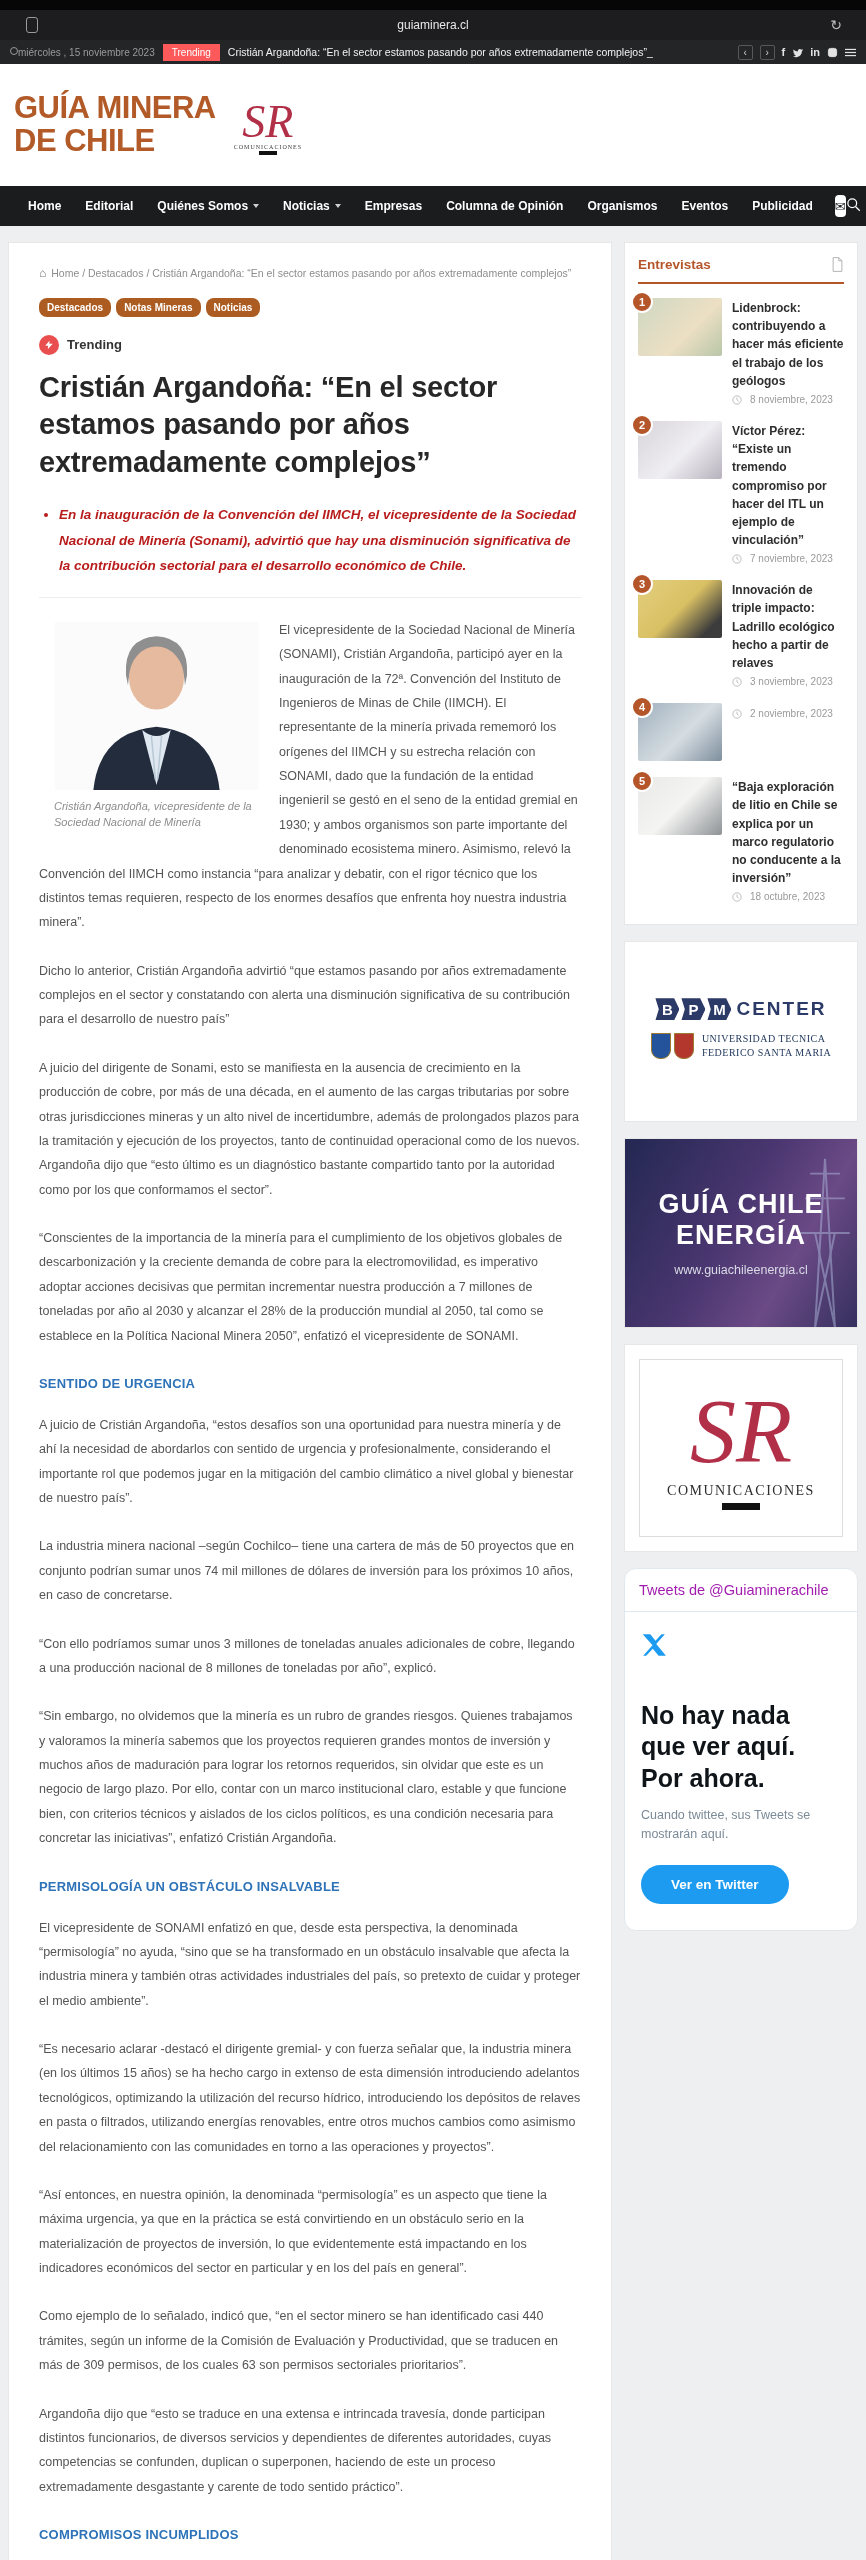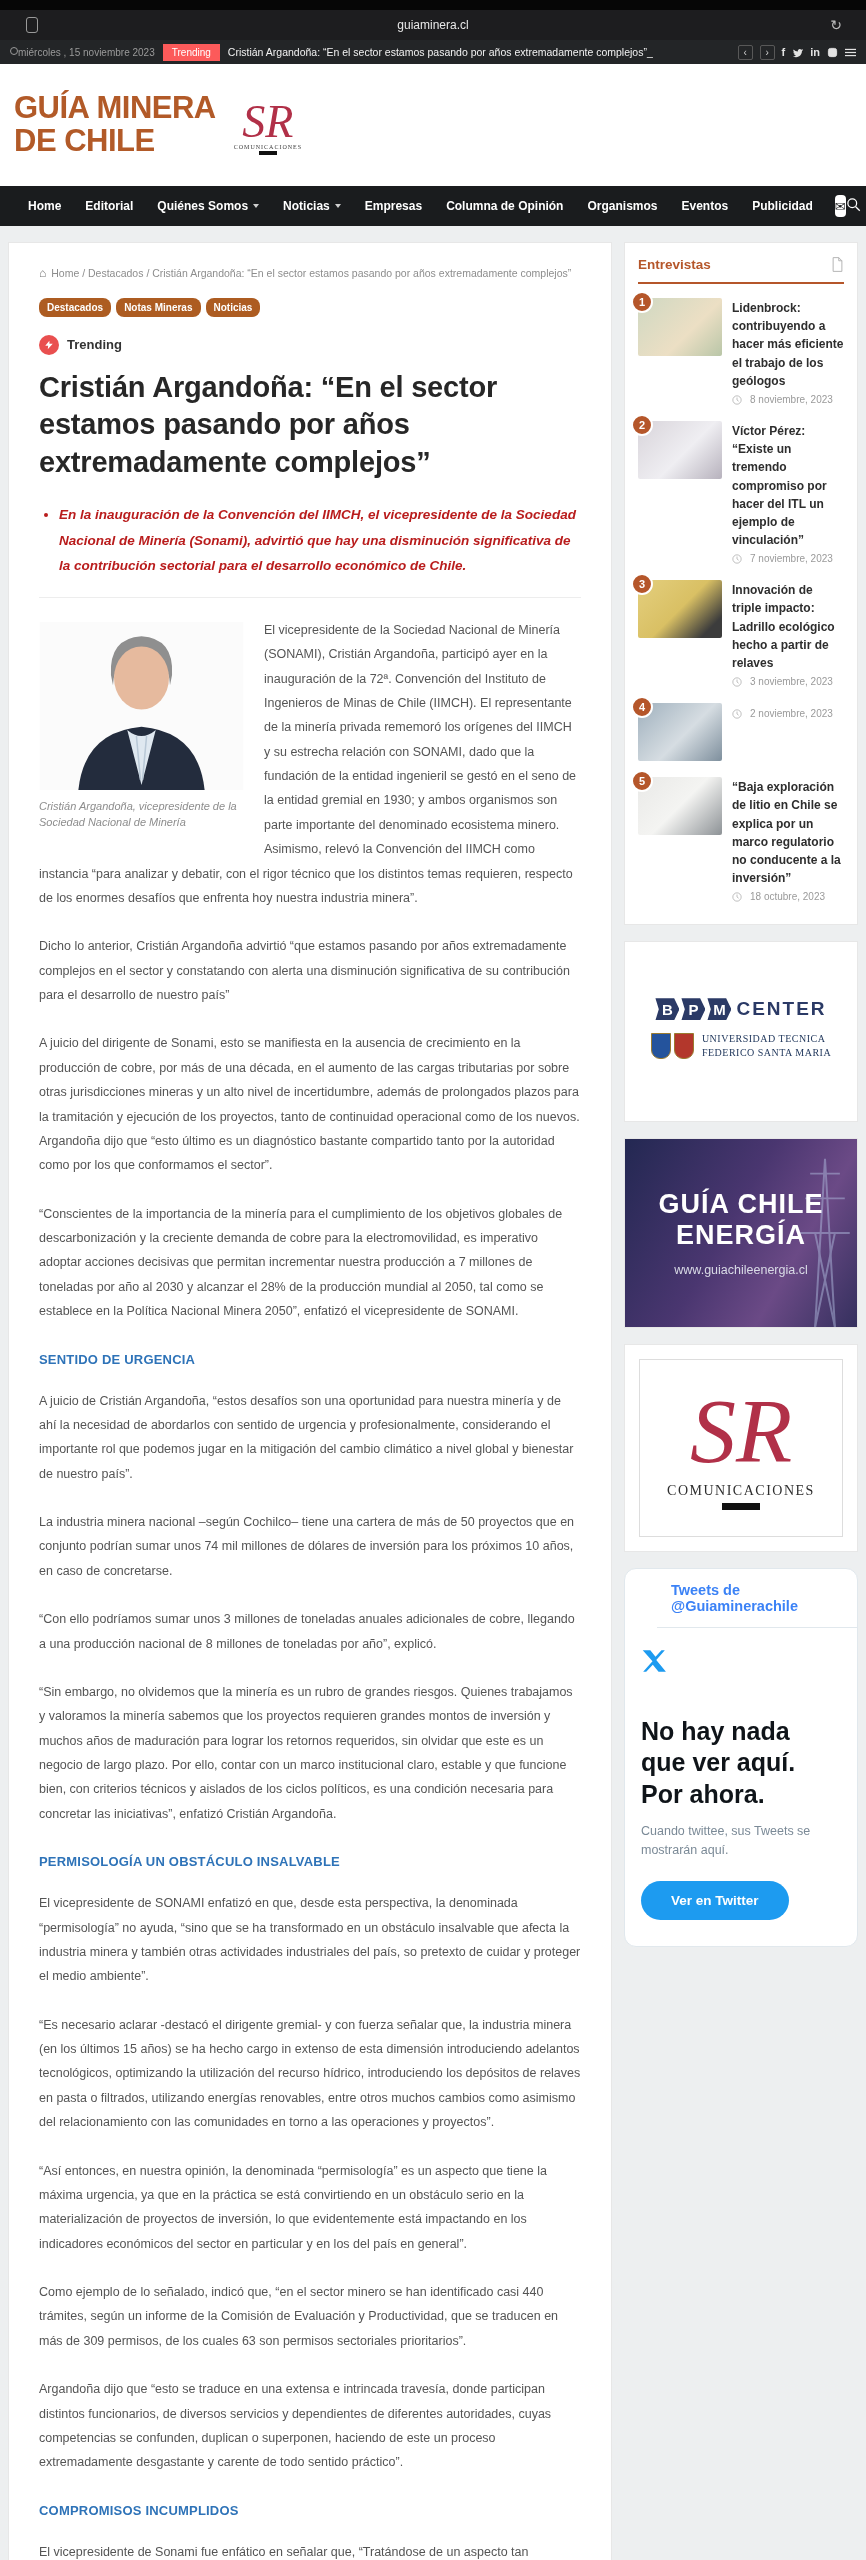--- a/index.html
+++ b/index.html
@@ -52,21 +52,21 @@
   .tag { background:#ad5c21; color:#fff; font-size:10px; font-weight:bold; padding:4px 8px; border-radius:8px; }
   .trending-row { display:flex; align-items:center; gap:8px; margin-top:18px; }
   .trend-circle { width:20px; height:20px; border-radius:50%; background:#e94f4f; display:flex; align-items:center; justify-content:center; }
   .trend-circle svg { width:10px; height:10px; fill:#fff; }
   .trending-row span { font-size:13px; font-weight:bold; color:#333; }
   h1.article-title { color:#272727; font-size:29px; line-height:1.3; margin-top:14px; letter-spacing:-0.2px; }
   .lead { margin:20px 0 4px 20px; }
   .lead li { font-size:13.5px; font-weight:bold; font-style:italic; color:#b91c1c; line-height:1.9; }
   .article-divider { border:none; border-top:1px solid #ededed; margin:18px 0 20px; }
 
-  figure.portrait { float:left; width:205px; margin:4px 20px 8px 0; }
+  figure.portrait { float:left; width:205px; margin:4px 20px 8px 15px; }
   figure.portrait svg { width:205px; height:168px; display:block; }
   figcaption { font-size:11px; font-style:italic; color:#8d8d8d; line-height:1.5; margin-top:8px; }
 
   .body-p { font-size:12.5px; line-height:1.95; color:#555; margin-bottom:24px; }
   .body-h { color:#2e73b8; font-size:13px; font-weight:bold; margin:28px 0 22px; letter-spacing:0.2px; }
 
   
   .side-card { background:#fff; border:1px solid #e7e7e7; }
   .entrevistas { padding:14px 13px 6px; }
   .ent-head { display:flex; align-items:center; justify-content:space-between; }
@@ -102,21 +102,21 @@
   .energia-title { color:#fff; font-size:27px; font-weight:bold; text-align:center; line-height:1.15; letter-spacing:1px; position:relative; }
   .energia-url { color:#d9dbe6; font-size:12.5px; margin-top:12px; position:relative; }
 
   .sr-card { padding:14px; }
   .sr-card-inner { border:1px solid #ddd; padding:30px 10px 26px; text-align:center; }
   .sr-card-inner .sr-big { font-family:"Liberation Serif", serif; font-style:italic; color:#b13048; font-size:92px; line-height:0.9; }
   .sr-card-inner .sr-caption { font-family:"Liberation Serif", serif; color:#2e2e2e; font-size:14px; letter-spacing:1.5px; margin-top:10px; }
   .sr-card-inner .sr-bar2 { width:38px; height:7px; background:#111; margin:4px auto 0; }
 
   .tw-card { border:1px solid #e1e8ed; border-radius:12px; overflow:hidden; background:#fff; }
-  .tw-head { font-size:14.5px; font-weight:bold; color:#3b82f6; padding:13px 14px; border-bottom:1px solid #e1e8ed;margin-left:32px; }
+  .tw-head { font-size:14.5px; font-weight:normal; color:#a21caf; padding:13px 14px; border-bottom:1px solid #e1e8ed; }
   .tw-body { padding:20px 16px 26px; }
   .tw-x svg { width:26px; height:26px; fill:#1d9bf0; }
   .tw-big { font-size:25px; font-weight:bold; color:#0f1419; line-height:1.25; margin-top:38px; }
   .tw-sub { font-size:12.5px; color:#7b8a97; line-height:1.5; margin-top:12px; }
   .tw-btn { margin-top:22px; background:#1d9bf0; color:#fff; font-size:13.5px; font-weight:bold; border:none; border-radius:9999px; padding:12px 30px; display:inline-block; }
 </style>
 </head>
 <body>
 
 <div class="chrome-top"></div>

